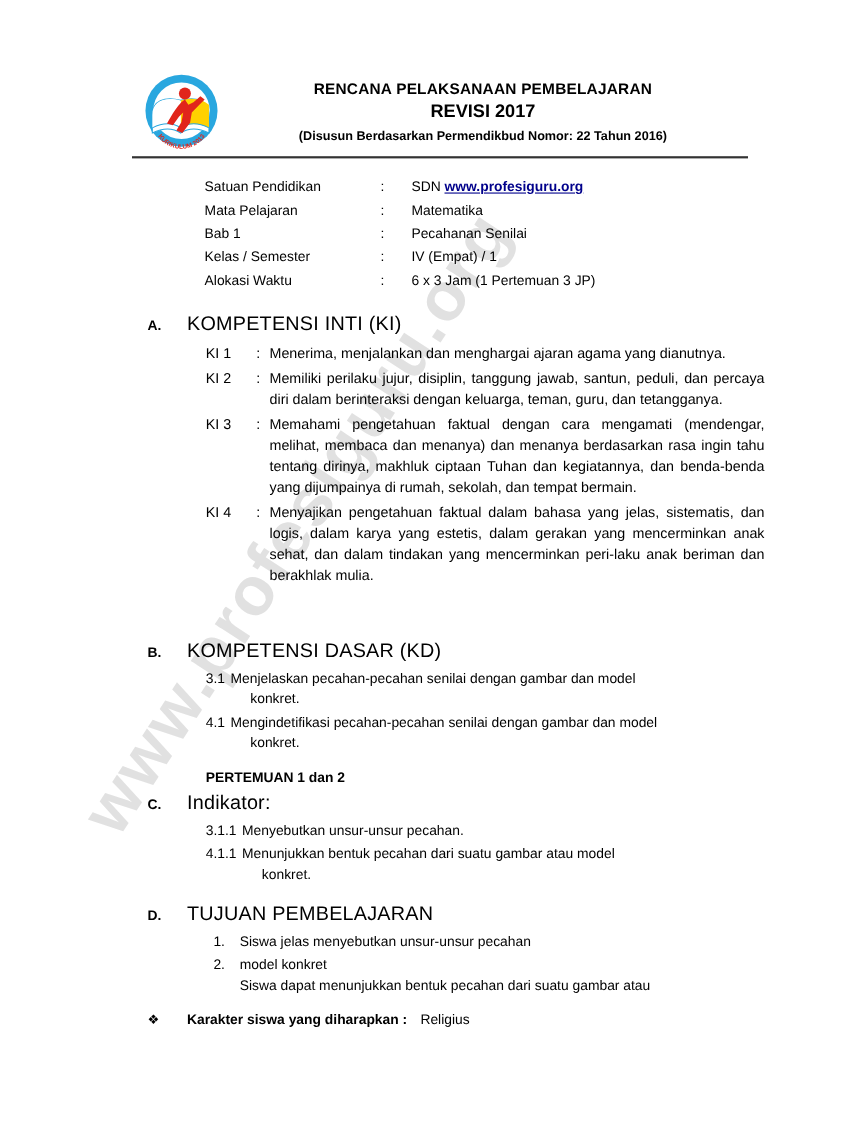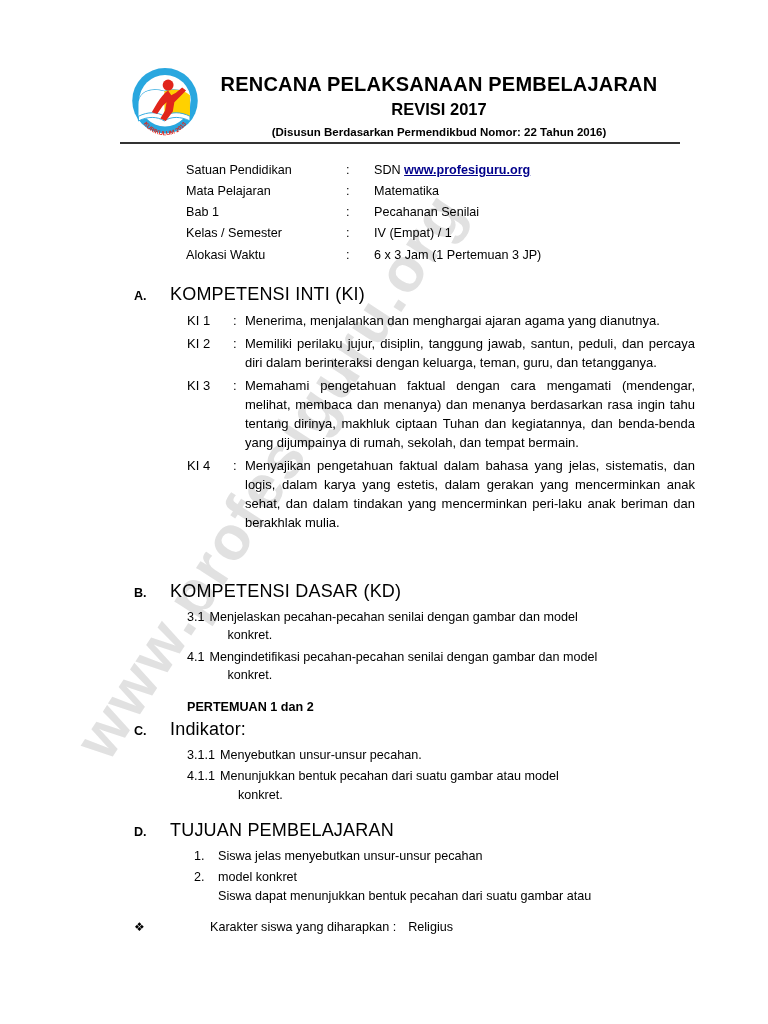--- a/index.html
+++ b/index.html
@@ -64,21 +64,21 @@
     margin-left: 126px;
     flex: 0 0 auto;
   }
   #header-titles {
     flex: 0 0 auto;
     width: 470px;
     text-align: center;
     padding-top: 10px;
   }
   #doc-title-main {
-    font-size: 20px;
+    font-size: 14px;
     font-weight: bold;
     letter-spacing: 0.2px;
     line-height: 1.28;
     white-space: nowrap;
   }
   #doc-title-sub {
     font-size: 16.5px;
     font-weight: bold;
     line-height: 1.3;
     margin-top: 1px;
@@ -230,23 +230,22 @@
     align-items: baseline;
     font-size: 12.6px;
   }
   #karakter-bullet {
     margin-left: 134px;
     width: 36px;
     flex: 0 0 auto;
     font-size: 12px;
   }
   #karakter-label {
-    font-weight: normal;
-    white-space: nowrap;
-    margin-left: 40px;
+    font-weight: bold;
+    white-space: nowrap;
   }
   #karakter-value {
     padding-left: 12px;
     white-space: nowrap;
   }
 </style>
 </head>
 <body>
 
 <div id="watermark-layer">

